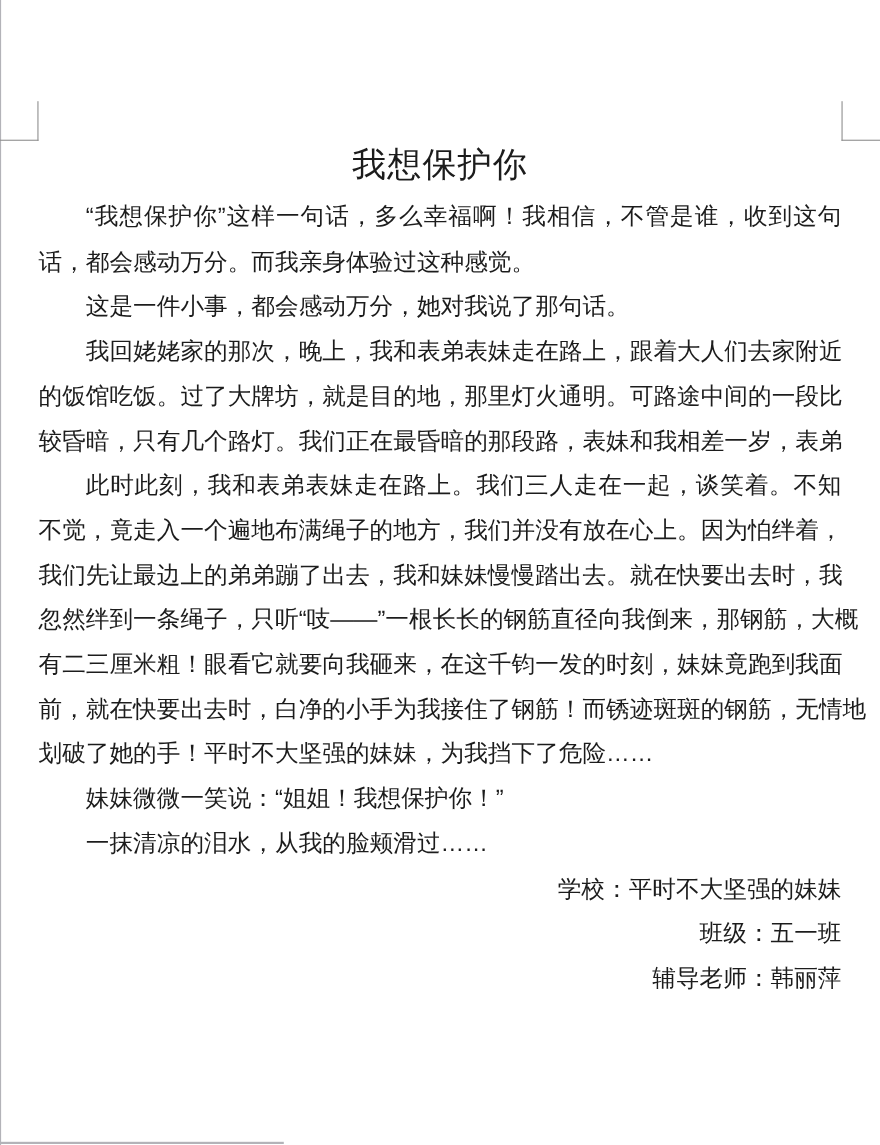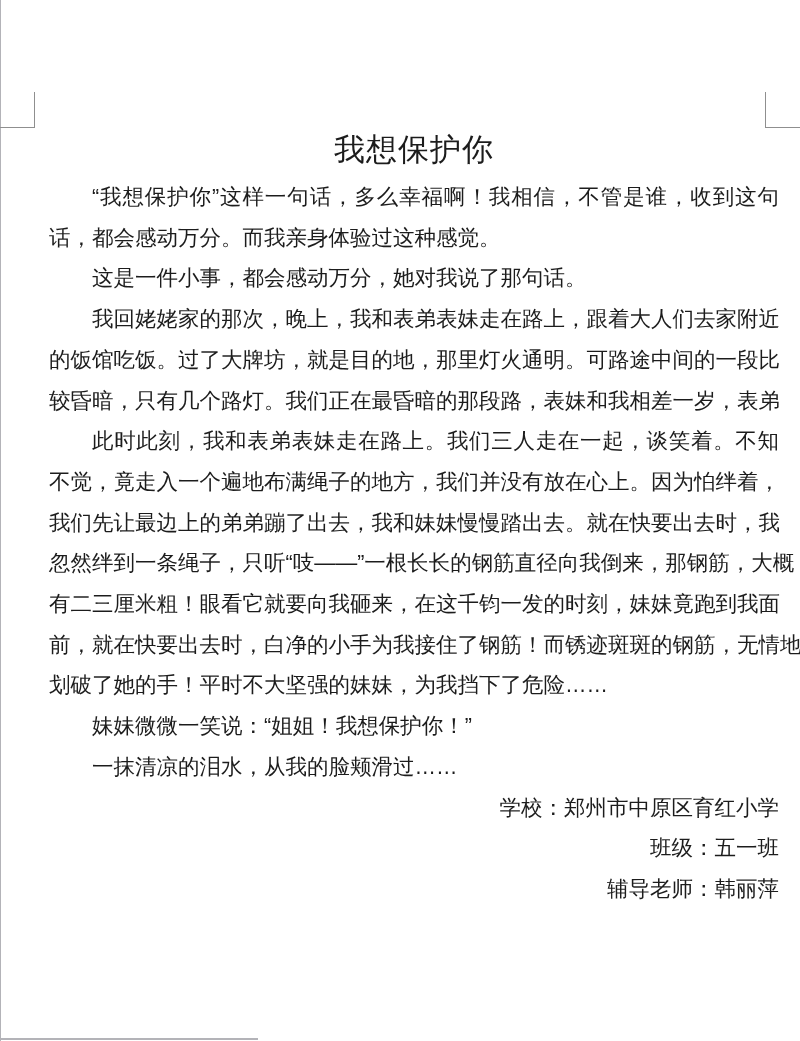--- a/index.html
+++ b/index.html
@@ -43,21 +43,20 @@
     right: 0; top: 92px;
     width: 34px; height: 35px;
     border-left: 1px solid var(--crop-mark, #8f8f8f);
     border-bottom: 1px solid var(--crop-mark, #8f8f8f);
   }
   .content {
     position: absolute;
     left: 35px;
     top: 128px;
     width: 730px;
-    margin-left: 14px;
   }
   .doc-title {
     margin: 0;
     font-size: 31px;
     font-weight: 400;
     line-height: 44px;
     text-align: center;
     letter-spacing: 1px;
     white-space: nowrap;
   }
@@ -111,19 +110,19 @@
         <div class="line">我们先让最边上的弟弟蹦了出去，我和妹妹慢慢踏出去。就在快要出去时，我</div>
         <div class="line">忽然绊到一条绳子，只听“吱——”一根长长的钢筋直径向我倒来，那钢筋，大概</div>
         <div class="line">有二三厘米粗！眼看它就要向我砸来，在这千钧一发的时刻，妹妹竟跑到我面</div>
         <div class="line">前，就在快要出去时，白净的小手为我接住了钢筋！而锈迹斑斑的钢筋，无情地</div>
         <div class="line end">划破了她的手！平时不大坚强的妹妹，为我挡下了危险……</div>
         <div class="line indent end">妹妹微微一笑说：“姐姐！我想保护你！”</div>
         <div class="line indent end">一抹清凉的泪水，从我的脸颊滑过……</div>
       </div>
 
     <div class="signature">
-      <div class="line-sig">学校：郑州市中原区育红小学</div>
+      <div class="line-sig">学校：平时不大坚强的妹妹</div>
       <div class="line-sig">班级：五一班</div>
       <div class="line-sig">辅导老师：韩丽萍</div>
     </div>
 
   </div>
 </div>
 
 </body></html>

